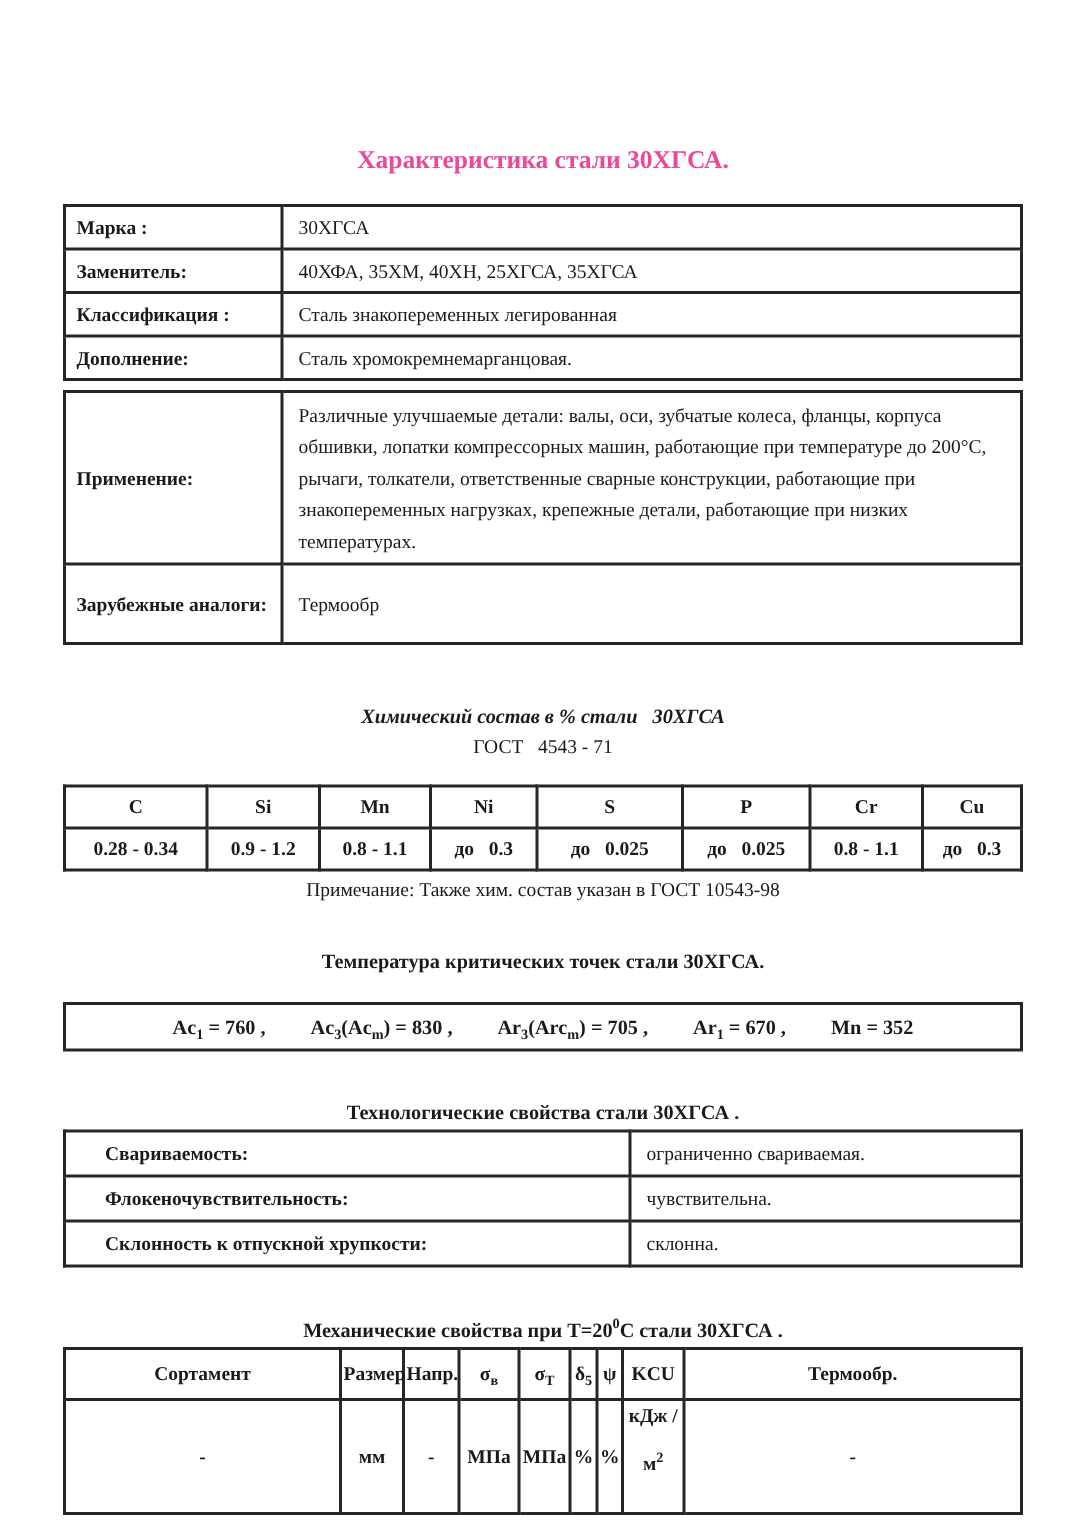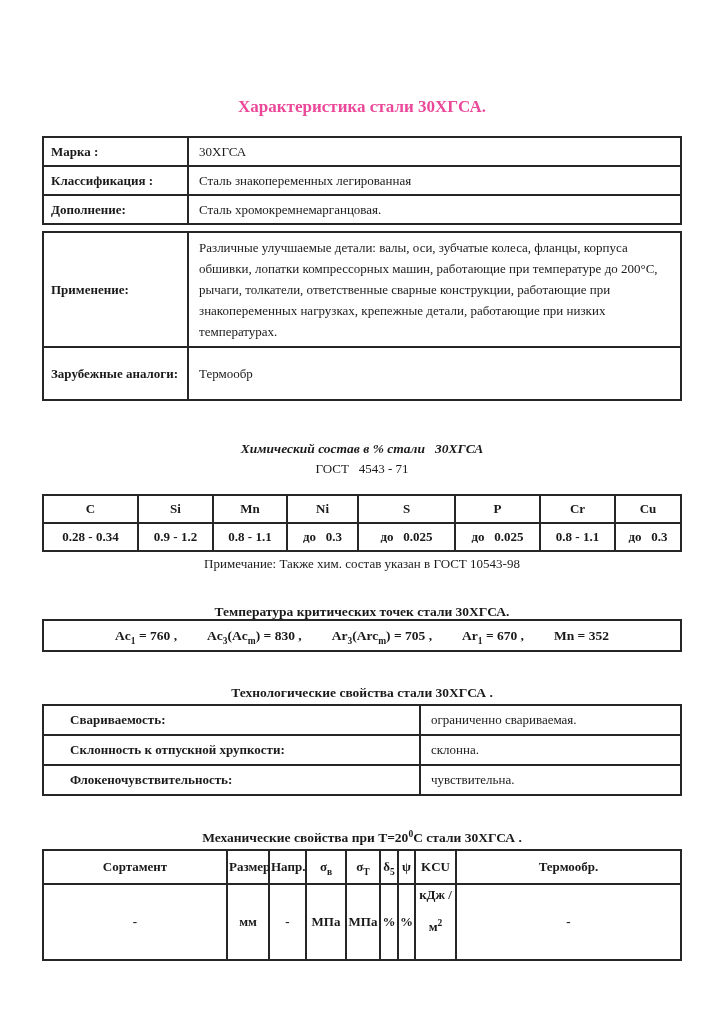--- a/index.html
+++ b/index.html
@@ -39,21 +39,21 @@
   .mt-tech   { margin-top:33px; }
   .mt-mech   { margin-top:34px; }
 
   
   .chem-table { margin-top:18px; }
   .chem-table th, .chem-table td { height:24px; text-align:center; font-weight:bold; }
   .chem-note { text-align:center; margin:4px 0 0 0; font-size:13px; line-height:15px; }
 
   
   .temp-box {
-    margin-top:0; border:2px solid #262626; height:29px;
+    margin-top:20px; border:2px solid #262626; height:29px;
     display:flex; align-items:center; justify-content:center; gap:30px;
     font-weight:bold; font-size:13.5px;
   }
 
   
   .tech-table { margin-top:4px; }
   .tech-table td { height:24px; }
   .tech-table .lbl { font-weight:bold; padding:2px 4px 2px 26px; }
   .tech-table .val { padding:2px 4px 2px 10px; }
 
@@ -79,20 +79,24 @@
 
     <table class="info-table">
       <colgroup>
           <col style="width:145px">
           <col>
         </colgroup>
       <tbody>
           <tr>
         <td class="lbl">Марка :</td>
         <td class="val">30ХГСА</td>
+      </tr>
+      <tr>
+        <td class="lbl">Заменитель:</td>
+        <td class="val">40ХФА, 35ХМ, 40ХН, 25ХГСА, 35ХГСА</td>
       </tr>
       <tr>
         <td class="lbl">Классификация :</td>
         <td class="val">Сталь знакопеременных легированная</td>
       </tr>
       <tr>
         <td class="lbl">Дополнение:</td>
         <td class="val">Сталь хромокремнемарганцовая.</td>
       </tr>
     </tbody>
@@ -168,26 +172,26 @@
       <colgroup>
           <col style="width:377px">
           <col>
         </colgroup>
       <tbody>
           <tr>
         <td class="lbl">Свариваемость:</td>
         <td class="val">ограниченно свариваемая.</td>
       </tr>
       <tr>
+        <td class="lbl">Флокеночувствительность:</td>
+        <td class="val">чувствительна.</td>
+      </tr>
+      <tr>
         <td class="lbl">Склонность к отпускной хрупкости:</td>
         <td class="val">склонна.</td>
-      </tr>
-      <tr>
-        <td class="lbl">Флокеночувствительность:</td>
-        <td class="val">чувствительна.</td>
       </tr>
     </tbody>
       </table>
 
     <p class="sec-title mt-mech">Механические свойства при Т=20<sup>0</sup>С стали 30ХГСА .</p>
     <div class="mech-wrap">
       <table class="mech-table">
         <colgroup>
           <col style="width:184px">
             <col style="width:42px">

